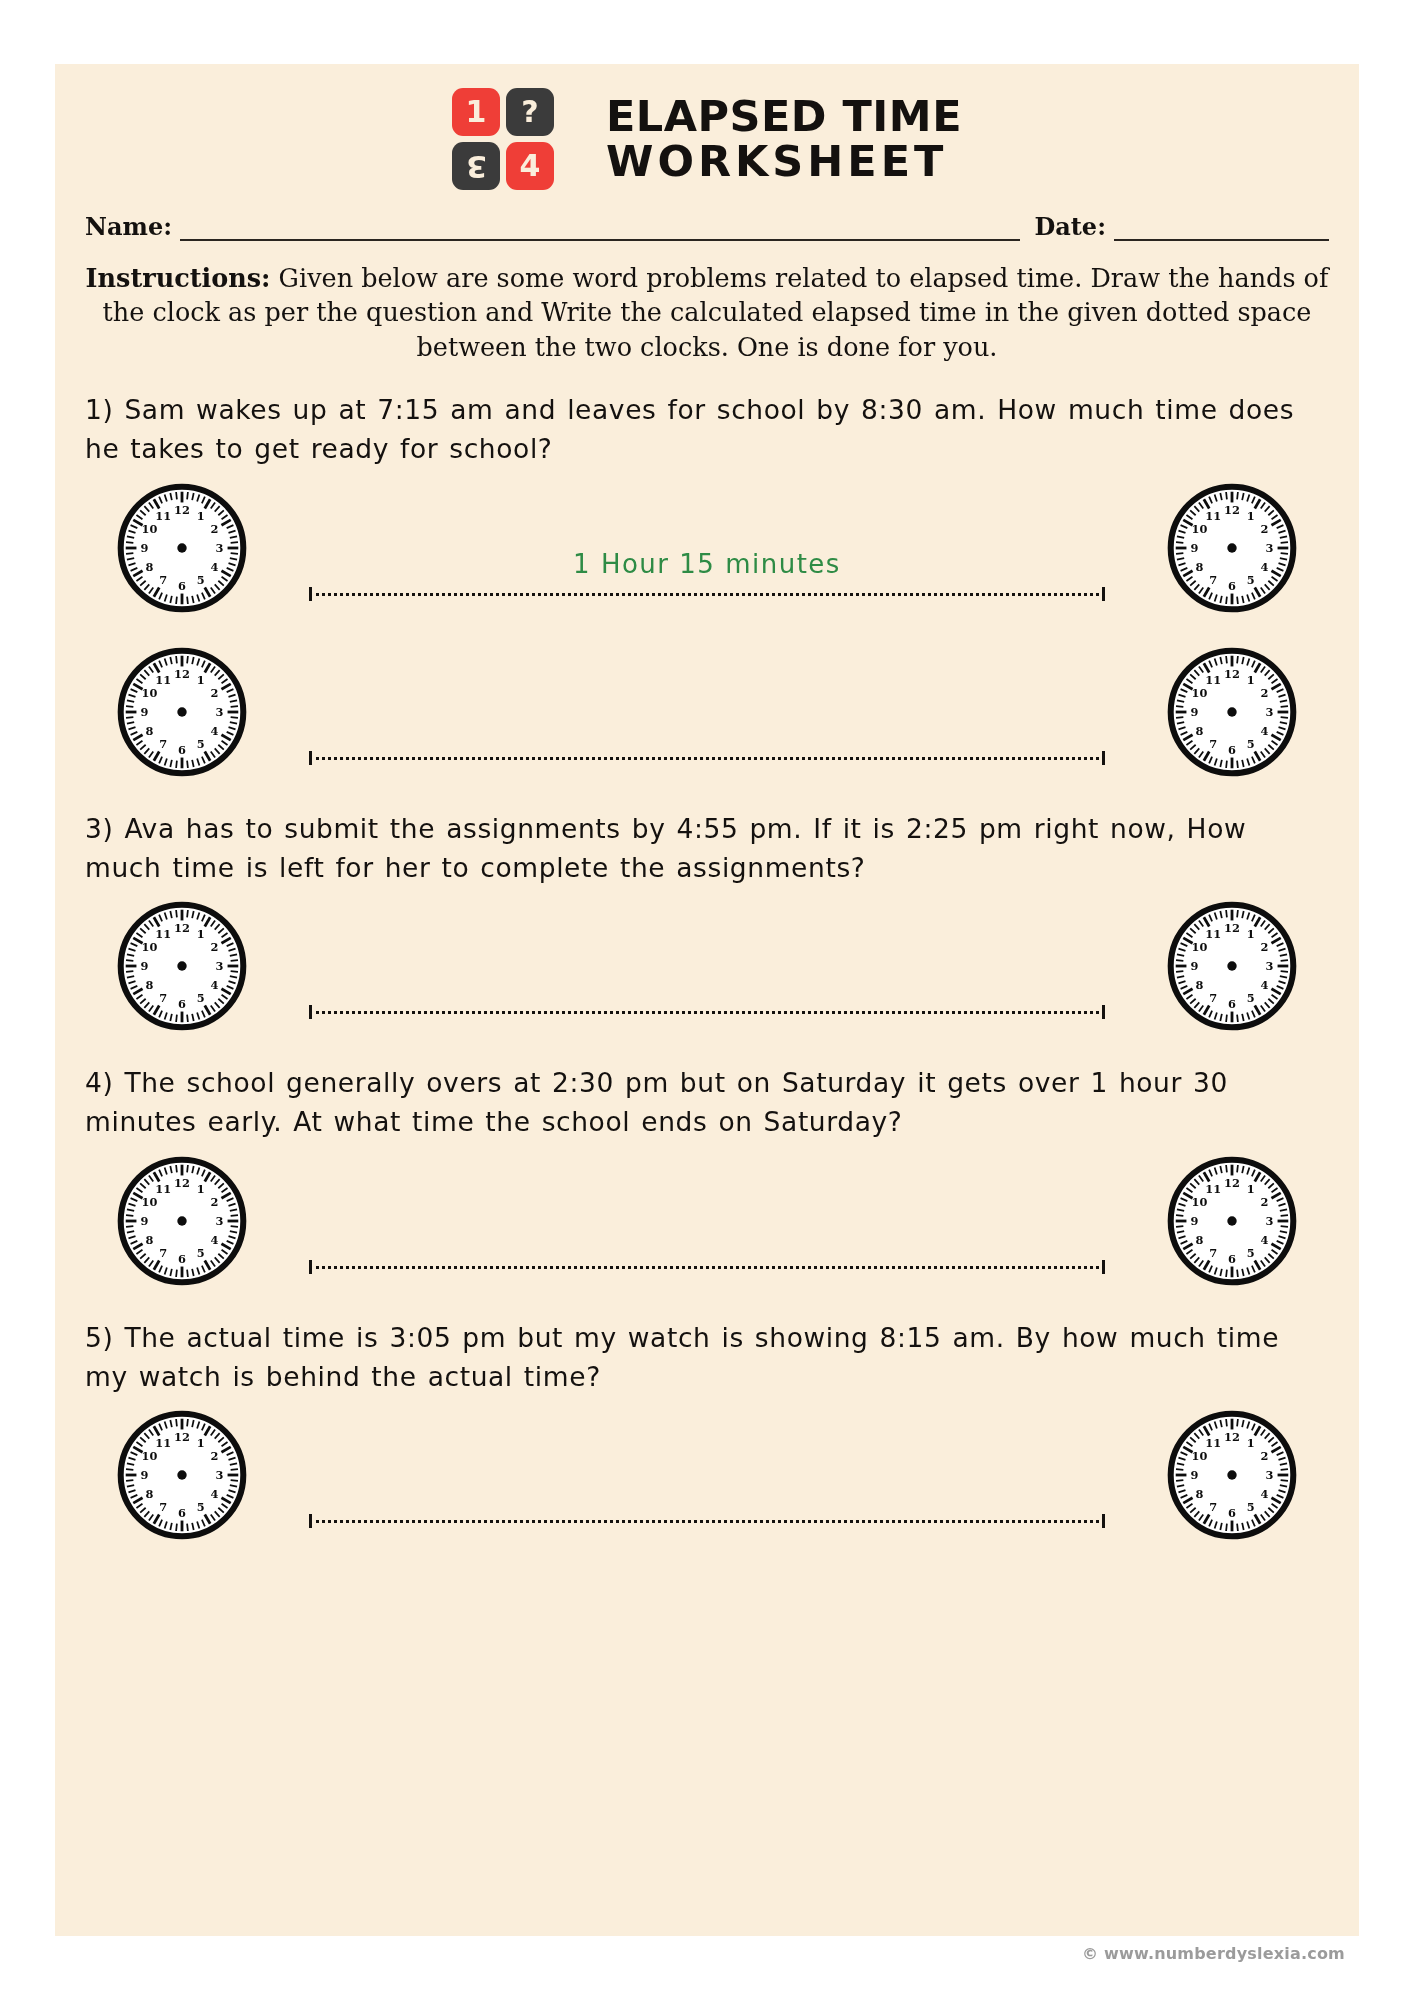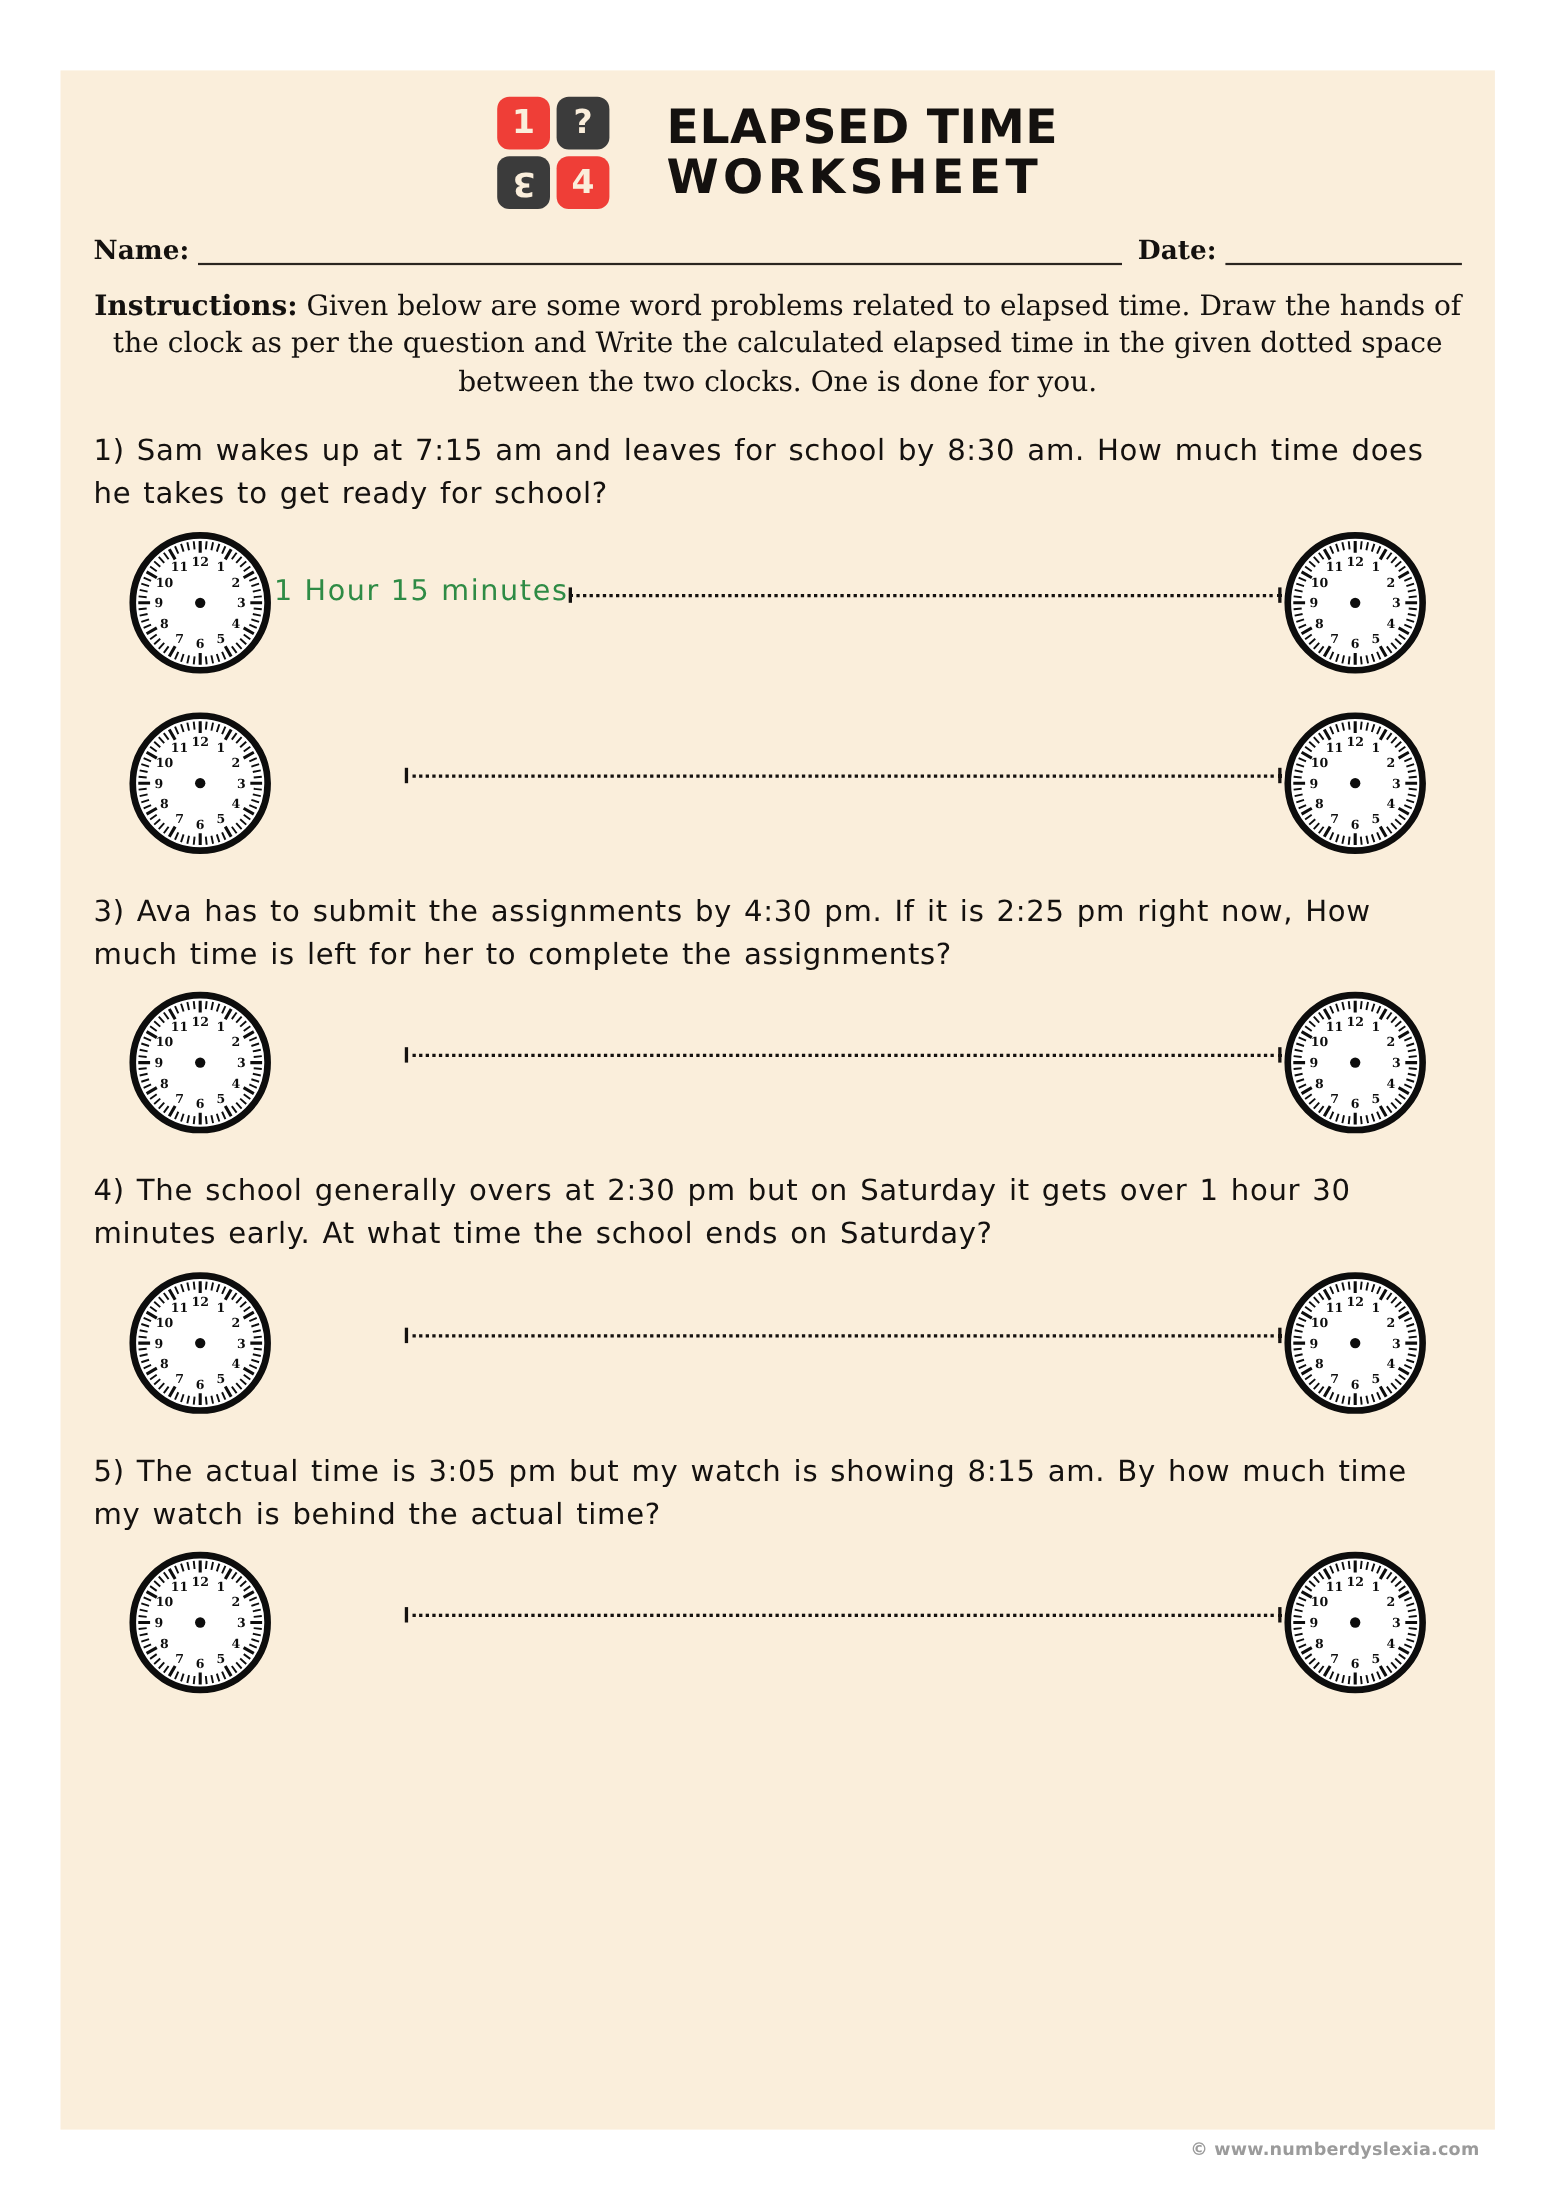--- a/index.html
+++ b/index.html
@@ -112,21 +112,21 @@
   .clock-row {
     display: flex;
     align-items: center;
     margin-top: 12px;
     padding: 0 30px;
   }
   .clock-wrap { flex: 0 0 auto; }
   .gap {
     flex: 1 1 auto;
     display: flex;
-    flex-direction: row;
+    flex-direction: column;
     align-items: center;
     justify-content: flex-end;
     align-self: stretch;
     padding-bottom: 18px;
     text-align: center;
   }
   .answer-text {
     font-family: "DejaVu Sans", sans-serif;
     font-size: 26px;
     color: #2e8b45;
@@ -542,21 +542,21 @@
               <text x="51.50" y="128.00" fill="#0d0d0d" font-family="DejaVu Serif, serif" font-size="17" font-weight="bold" text-anchor="middle" dominant-baseline="central">8</text>
               <text x="44.00" y="100.00" fill="#0d0d0d" font-family="DejaVu Serif, serif" font-size="17" font-weight="bold" text-anchor="middle" dominant-baseline="central">9</text>
               <text x="51.50" y="72.00" fill="#0d0d0d" font-family="DejaVu Serif, serif" font-size="17" font-weight="bold" text-anchor="middle" dominant-baseline="central">10</text>
               <text x="72.00" y="51.50" fill="#0d0d0d" font-family="DejaVu Serif, serif" font-size="17" font-weight="bold" text-anchor="middle" dominant-baseline="central">11</text>
               <circle cx="100" cy="100" r="7" fill="#0d0d0d"></circle>
             </svg></div>
       </div>
     </div>
 
     <div class="problem">
-      <div class="q-text">3) Ava has to submit the assignments by 4:30 pm. If it is 2:25 pm right now, How much time is left for her to complete the assignments?</div>
+      <div class="q-text">3) Ava has to submit the assignments by 4:55 pm. If it is 2:25 pm right now, How much time is left for her to complete the assignments?</div>
       <div class="clock-row">
         <div class="clock-wrap"><svg width="134" height="134" viewBox="0 0 200 200">
               <circle cx="100" cy="100" r="91.5" fill="#ffffff"></circle>
               <circle cx="100" cy="100" r="91.5" fill="none" stroke="#0d0d0d" stroke-width="9"></circle>
               <line x1="100.00" y1="16.00" x2="100.00" y2="32.00" stroke="#0d0d0d" stroke-width="4.2" stroke-linecap="butt"></line>
               <line x1="108.78" y1="16.46" x2="107.63" y2="27.40" stroke="#0d0d0d" stroke-width="2.6" stroke-linecap="butt"></line>
               <line x1="117.46" y1="17.84" x2="115.18" y2="28.60" stroke="#0d0d0d" stroke-width="2.6" stroke-linecap="butt"></line>
               <line x1="125.96" y1="20.11" x2="122.56" y2="30.57" stroke="#0d0d0d" stroke-width="2.6" stroke-linecap="butt"></line>
               <line x1="134.17" y1="23.26" x2="129.69" y2="33.31" stroke="#0d0d0d" stroke-width="2.6" stroke-linecap="butt"></line>
               <line x1="142.00" y1="27.25" x2="134.00" y2="41.11" stroke="#0d0d0d" stroke-width="4.2" stroke-linecap="butt"></line>

